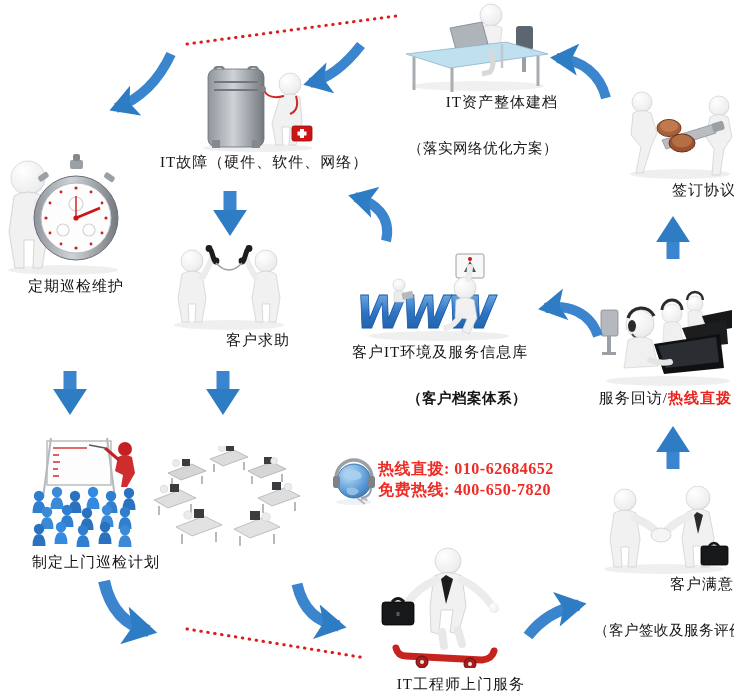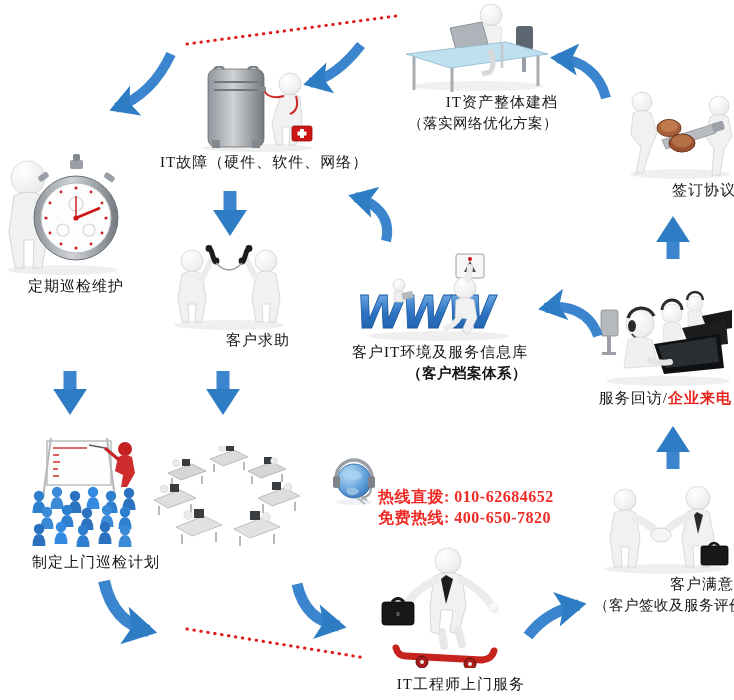--- a/index.html
+++ b/index.html
@@ -1,24 +1,24 @@
 <!DOCTYPE html>
 <html><head>
 <meta charset="utf-8">
 <style>
   html,body{margin:0;padding:0;background:#fff;}
   .canvas{position:relative;width:734px;height:700px;background:#ffffff;overflow:hidden;
           font-family:"Liberation Serif",serif;}
   .node{position:absolute;text-align:right;}
   .node svg{display:block;margin:0 auto;}
   .lbl{font-size:15px;color:#151515;letter-spacing:1px;line-height:21px;white-space:nowrap;}
-  .lbl2{font-size:14.5px;color:#151515;letter-spacing:0.5px;line-height:21px;white-space:nowrap;}
+  .lbl2{font-size:14.5px;color:#151515;letter-spacing:0.5px;line-height:21px;white-space:nowrap;margin-top:25px;}
   .red{color:#e8251d;font-weight:bold;}
   .hotline{position:absolute;left:378px;top:458px;color:#ef2b25;font-weight:bold;
-           font-size:16px;line-height:21px;letter-spacing:0.5px;white-space:nowrap;margin-top:28px;}
+           font-size:16px;line-height:21px;letter-spacing:0.5px;white-space:nowrap;}
   .overlay{position:absolute;left:0;top:0;pointer-events:none;}
 </style>
 </head>
 <body>
 
 <div class="canvas">
 
   <svg width="0" height="0" style="position:absolute" aria-hidden="true">
     <defs>
       <radialGradient id="gHead" cx="0.35" cy="0.3" r="0.95">
@@ -196,21 +196,21 @@
       <polygon points="84,46 128,38 130,62 92,66" fill="#1c1d1f"></polygon>
       <circle cx="42" cy="42" r="14" fill="url(#gHead)" stroke="#c8c8c8" stroke-width="0.6"></circle>
       <ellipse cx="34" cy="44" rx="4" ry="6" fill="#2b2b2b"></ellipse>
       <path d="M30,36 a14,14 0 0 1 26,-2" fill="none" stroke="#2b2b2b" stroke-width="3.4"></path>
       <path d="M34,52 q4,6 12,5" fill="none" stroke="#4a4f54" stroke-width="2"></path>
       <path d="M30,58 q12,-6 24,0 l6,26 -34,2 z" fill="#f0f0f0" stroke="#cfcfcf" stroke-width="0.6"></path>
       <polygon points="56,62 122,52 126,86 66,92" fill="#0f1012"></polygon>
       <polygon points="60,64 118,55 121,80 68,86" fill="#2a2d31"></polygon>
       <path d="M52,78 q10,4 20,2" fill="none" stroke="#e4e4e4" stroke-width="6" stroke-linecap="round"></path>
     </svg>
-    <div class="lbl"><span>服务回访/</span><span class="red">企业来电</span></div>
+    <div class="lbl"><span>服务回访/</span><span class="red">热线直拨</span></div>
   </div>
 
   <div class="node" style="left:25px;top:436px;width:135px;">
     <svg width="135" height="116" viewBox="0 0 135 116">
       <rect x="22" y="5" width="64" height="44" fill="#fdfdfd" stroke="#b5b9bd" stroke-width="1.4"></rect>
       <line x1="26" y1="2" x2="18" y2="62" stroke="#b5b9bd" stroke-width="2"></line>
       <line x1="82" y1="2" x2="90" y2="62" stroke="#b5b9bd" stroke-width="2"></line>
       <g stroke="#d23a3a" stroke-width="1.6">
         <line x1="28" y1="12" x2="62" y2="12"></line>
           <line x1="28" y1="19" x2="34" y2="19"></line>

